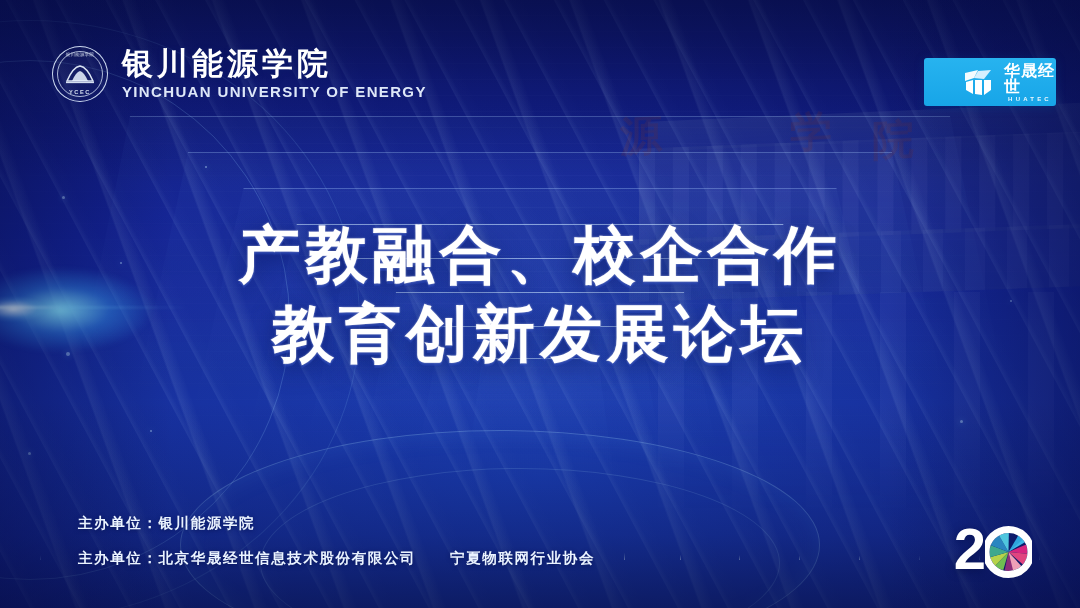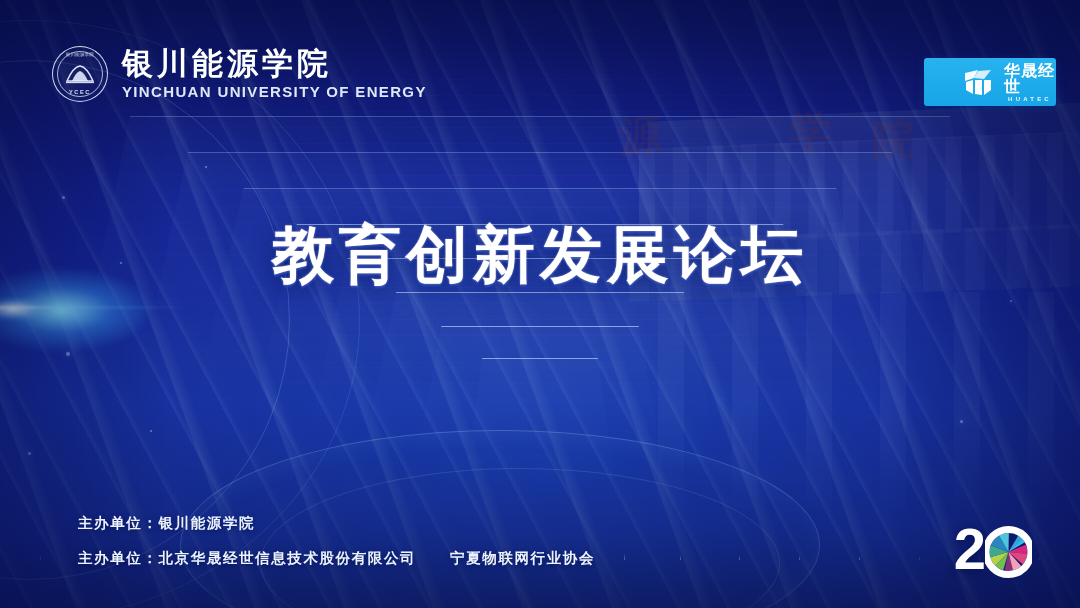--- a/index.html
+++ b/index.html
@@ -300,20 +300,21 @@
         <path d="M20 11 L27 11 L27 21 L20 26 Z" fill="#ffffff"></path>
       </svg>
     </div>
     <div class="ht-txt">
       <div class="ht-cn">华晟经世</div>
       <div class="ht-en">HUATEC</div>
     </div>
   </div>
 
   <div class="title-wrap">
+    <div class="title-line">产教融合、校企合作</div>
     <div class="title-line">教育创新发展论坛</div>
   </div>
 
   <div class="footer">
     <div class="foot-line"><span>主办单位：</span><span>银川能源学院</span></div>
     <div class="foot-line"><span>主办单位：</span><span>北京华晟经世信息技术股份有限公司</span><span class="foot-gap"></span><span>宁夏物联网行业协会</span></div>
   </div>
 
   <div class="year">
     <span>2</span>

